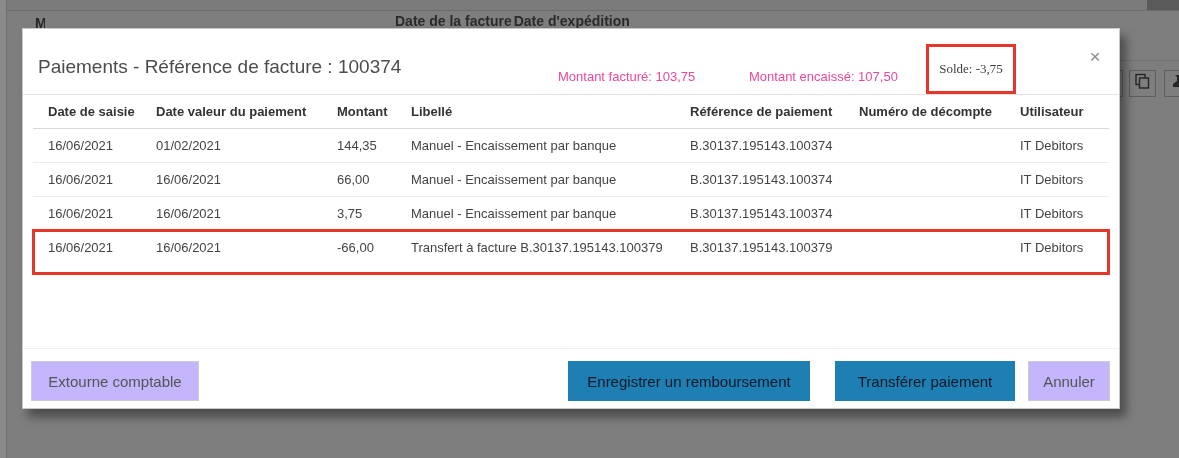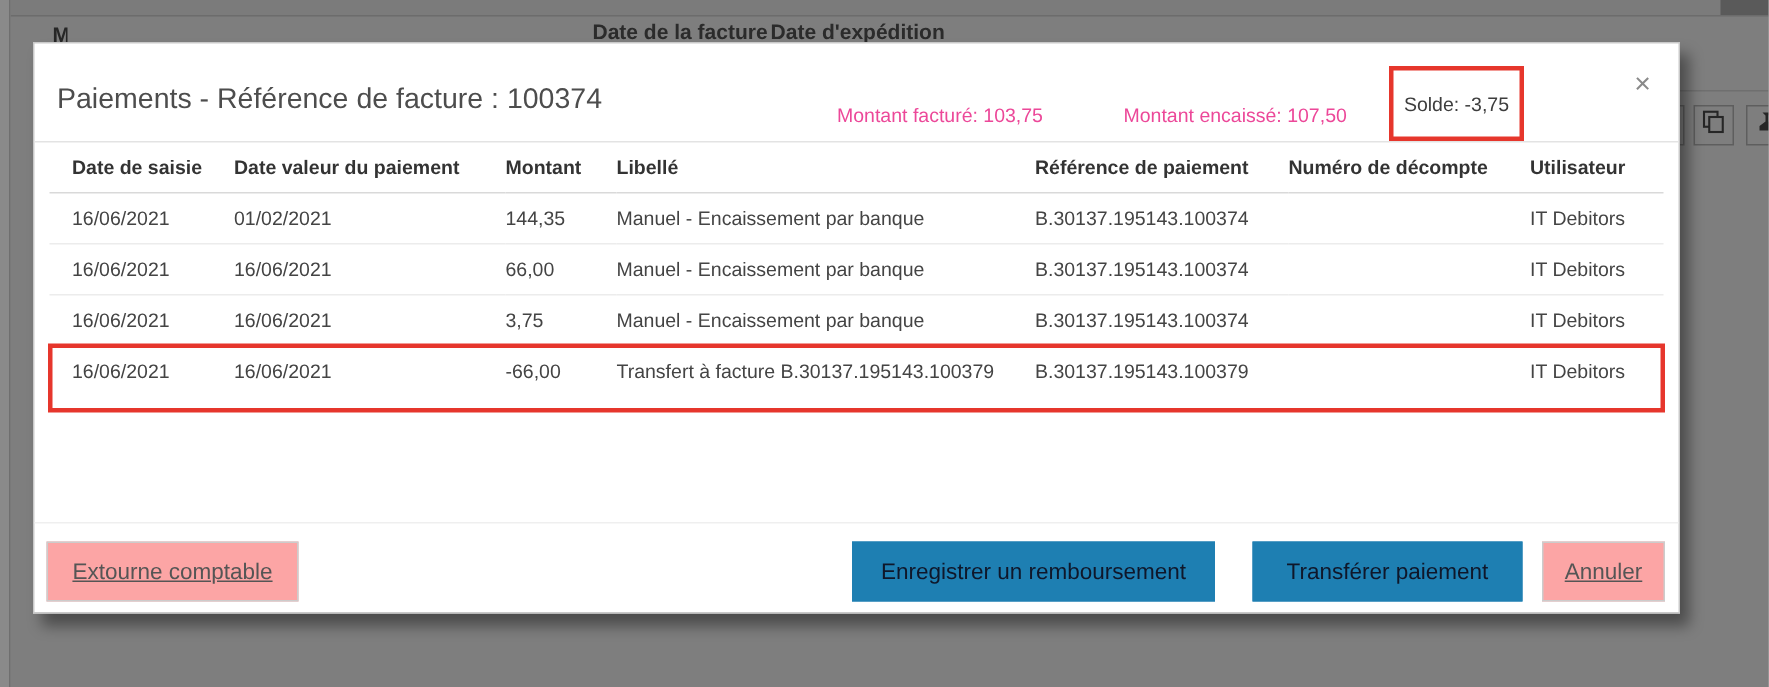--- a/index.html
+++ b/index.html
@@ -20,21 +20,21 @@
     box-sizing:border-box;display:flex;align-items:center;justify-content:center;}
 
   
   .modal{position:absolute;left:22px;top:28px;width:1096px;height:379px;background:#ffffff;
     border:1px solid #c9c9c9;box-sizing:content-box;box-shadow:6px 8px 9px rgba(0,0,0,0.40);}
   .modal-title{position:absolute;left:15px;top:27px;font-size:19px;color:#4d4d4d;white-space:nowrap;}
   .sum-item{position:absolute;top:40px;font-size:13px;color:#ec4899;white-space:nowrap;}
   .sum-invoiced{left:535px;}
   .sum-received{left:726px;}
   .balance-box{position:absolute;left:903px;top:15px;width:90px;height:50px;border:3px solid #e6362c;
-    box-sizing:border-box;display:flex;align-items:center;justify-content:center;}
+    box-sizing:border-box;display:flex;align-items:center;justify-content:center;font-family:Liberation Serif, serif;}
   .balance-box span{font-size:13px;color:#3d3d3d;white-space:nowrap;}
   .modal-close{position:absolute;left:1058px;top:14px;width:28px;height:28px;border:none;background:none;
     font-size:19px;color:#8a8a8a;cursor:pointer;line-height:28px;text-align:center;padding:0;}
   .header-sep{position:absolute;left:0;top:65px;width:100%;height:1px;background:#e3e3e3;}
 
   
   .pay-table{position:absolute;left:10px;top:66px;width:1076px;border-collapse:collapse;table-layout:fixed;}
   .pay-table th{font-size:13px;font-weight:bold;color:#333;text-align:left;height:33px;
     border-bottom:1px solid #d9d9d9;padding:0 4px 0 0;vertical-align:middle;white-space:nowrap;overflow:hidden;}
   .pay-table td{font-size:13px;color:#444;height:33px;border-bottom:1px solid #ececec;
@@ -43,21 +43,21 @@
   .pay-table th:first-child,.pay-table td:first-child{padding-left:15px;}
   .c1{width:123px;}.c2{width:181px;}.c3{width:74px;}.c4{width:279px;}.c5{width:169px;}.c6{width:161px;}.c7{width:89px;}
 
   .row-highlight{position:absolute;left:9px;top:200px;width:1078px;height:46px;
     border:3px solid #e6362c;box-sizing:border-box;pointer-events:none;}
 
   
   .footer-sep{position:absolute;left:0;top:319px;width:100%;height:1px;background:#efefef;}
   .btn{position:absolute;top:332px;height:40px;box-sizing:border-box;font-size:15px;cursor:pointer;
     font-family:"Liberation Sans","DejaVu Sans",sans-serif;}
-  .btn-plain{background:#fca5a5;border:1px solid #cccccc;color:#555555;text-decoration:underline;}
+  .btn-plain{background:#c4b5fd;border:1px solid #cccccc;color:#555555;}
   .btn-blue{background:#1e7fb2;border:1px solid #1e7fb2;color:#0f172a;}
   .btn-extourne{left:8px;width:168px;}
   .btn-refund{left:545px;width:242px;}
   .btn-transfer{left:812px;width:180px;}
   .btn-cancel{left:1005px;width:82px;}
 </style>
 </head>
 <body>
 
 <div id="screen">

